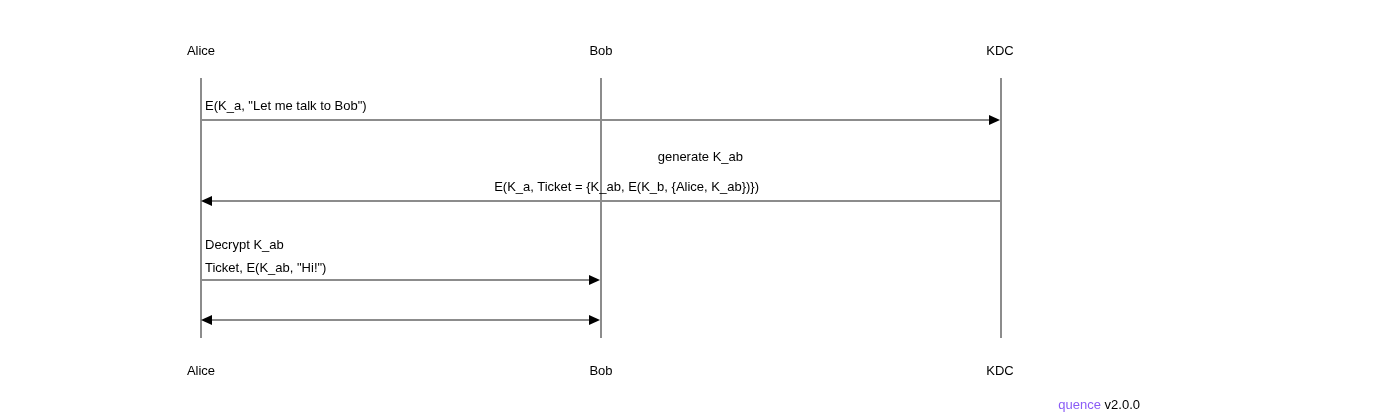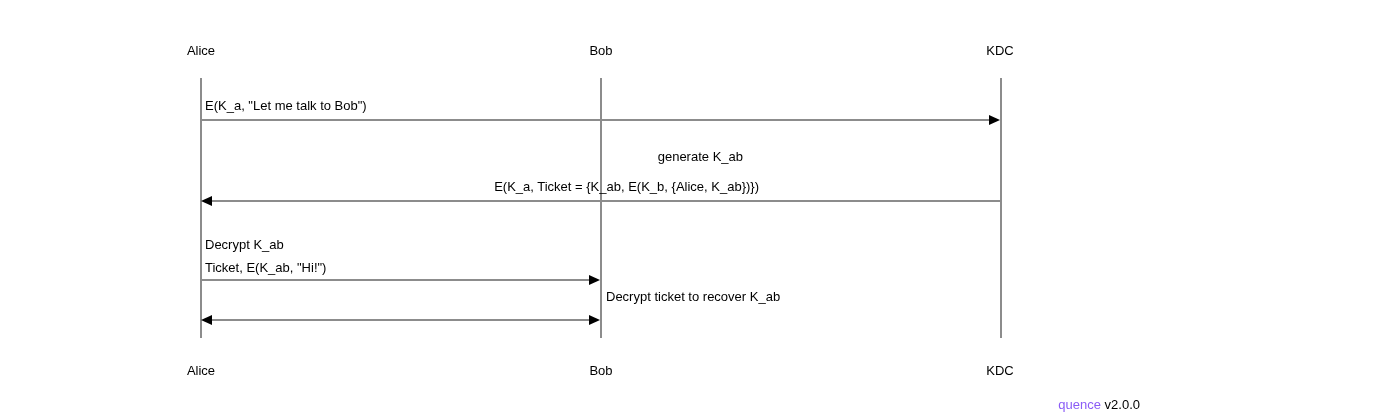--- a/index.html
+++ b/index.html
@@ -91,21 +91,20 @@
   <div class="msg-label align-right" style="right:389px; top:179px;">E(K_a, Ticket = {K_ab, E(K_b, {Alice, K_ab})})</div>
   <div class="msg-line" style="left:211px; top:200px; width:789px;"></div>
   <div class="arrow-left" style="left:201px; top:196px;"></div>
 
   <div class="note-label" style="left:205px; top:229px;margin-top:8px;">Decrypt K_ab</div>
 
   <div class="msg-label" style="left:205px; top:260px;">Ticket, E(K_ab, "Hi!")</div>
   <div class="msg-line" style="left:201px; top:279px; width:389px;"></div>
   <div class="arrow-right" style="left:589px; top:275px;"></div>
 
-  <div class="note-label" style="left:606px; top:289px;">Decrypt ticket to recover K_ab</div>
 
   <div class="msg-line" style="left:211px; top:319px; width:379px;"></div>
   <div class="arrow-left" style="left:201px; top:315px;"></div>
   <div class="arrow-right" style="left:589px; top:315px;"></div>
 
   <div class="actor-label" style="left:201px; top:364px;">Alice</div>
   <div class="actor-label" style="left:601px; top:364px;">Bob</div>
   <div class="actor-label" style="left:1000px; top:364px;">KDC</div>
 
   <div class="footer"><a>quence</a><span> v2.0.0</span></div>

